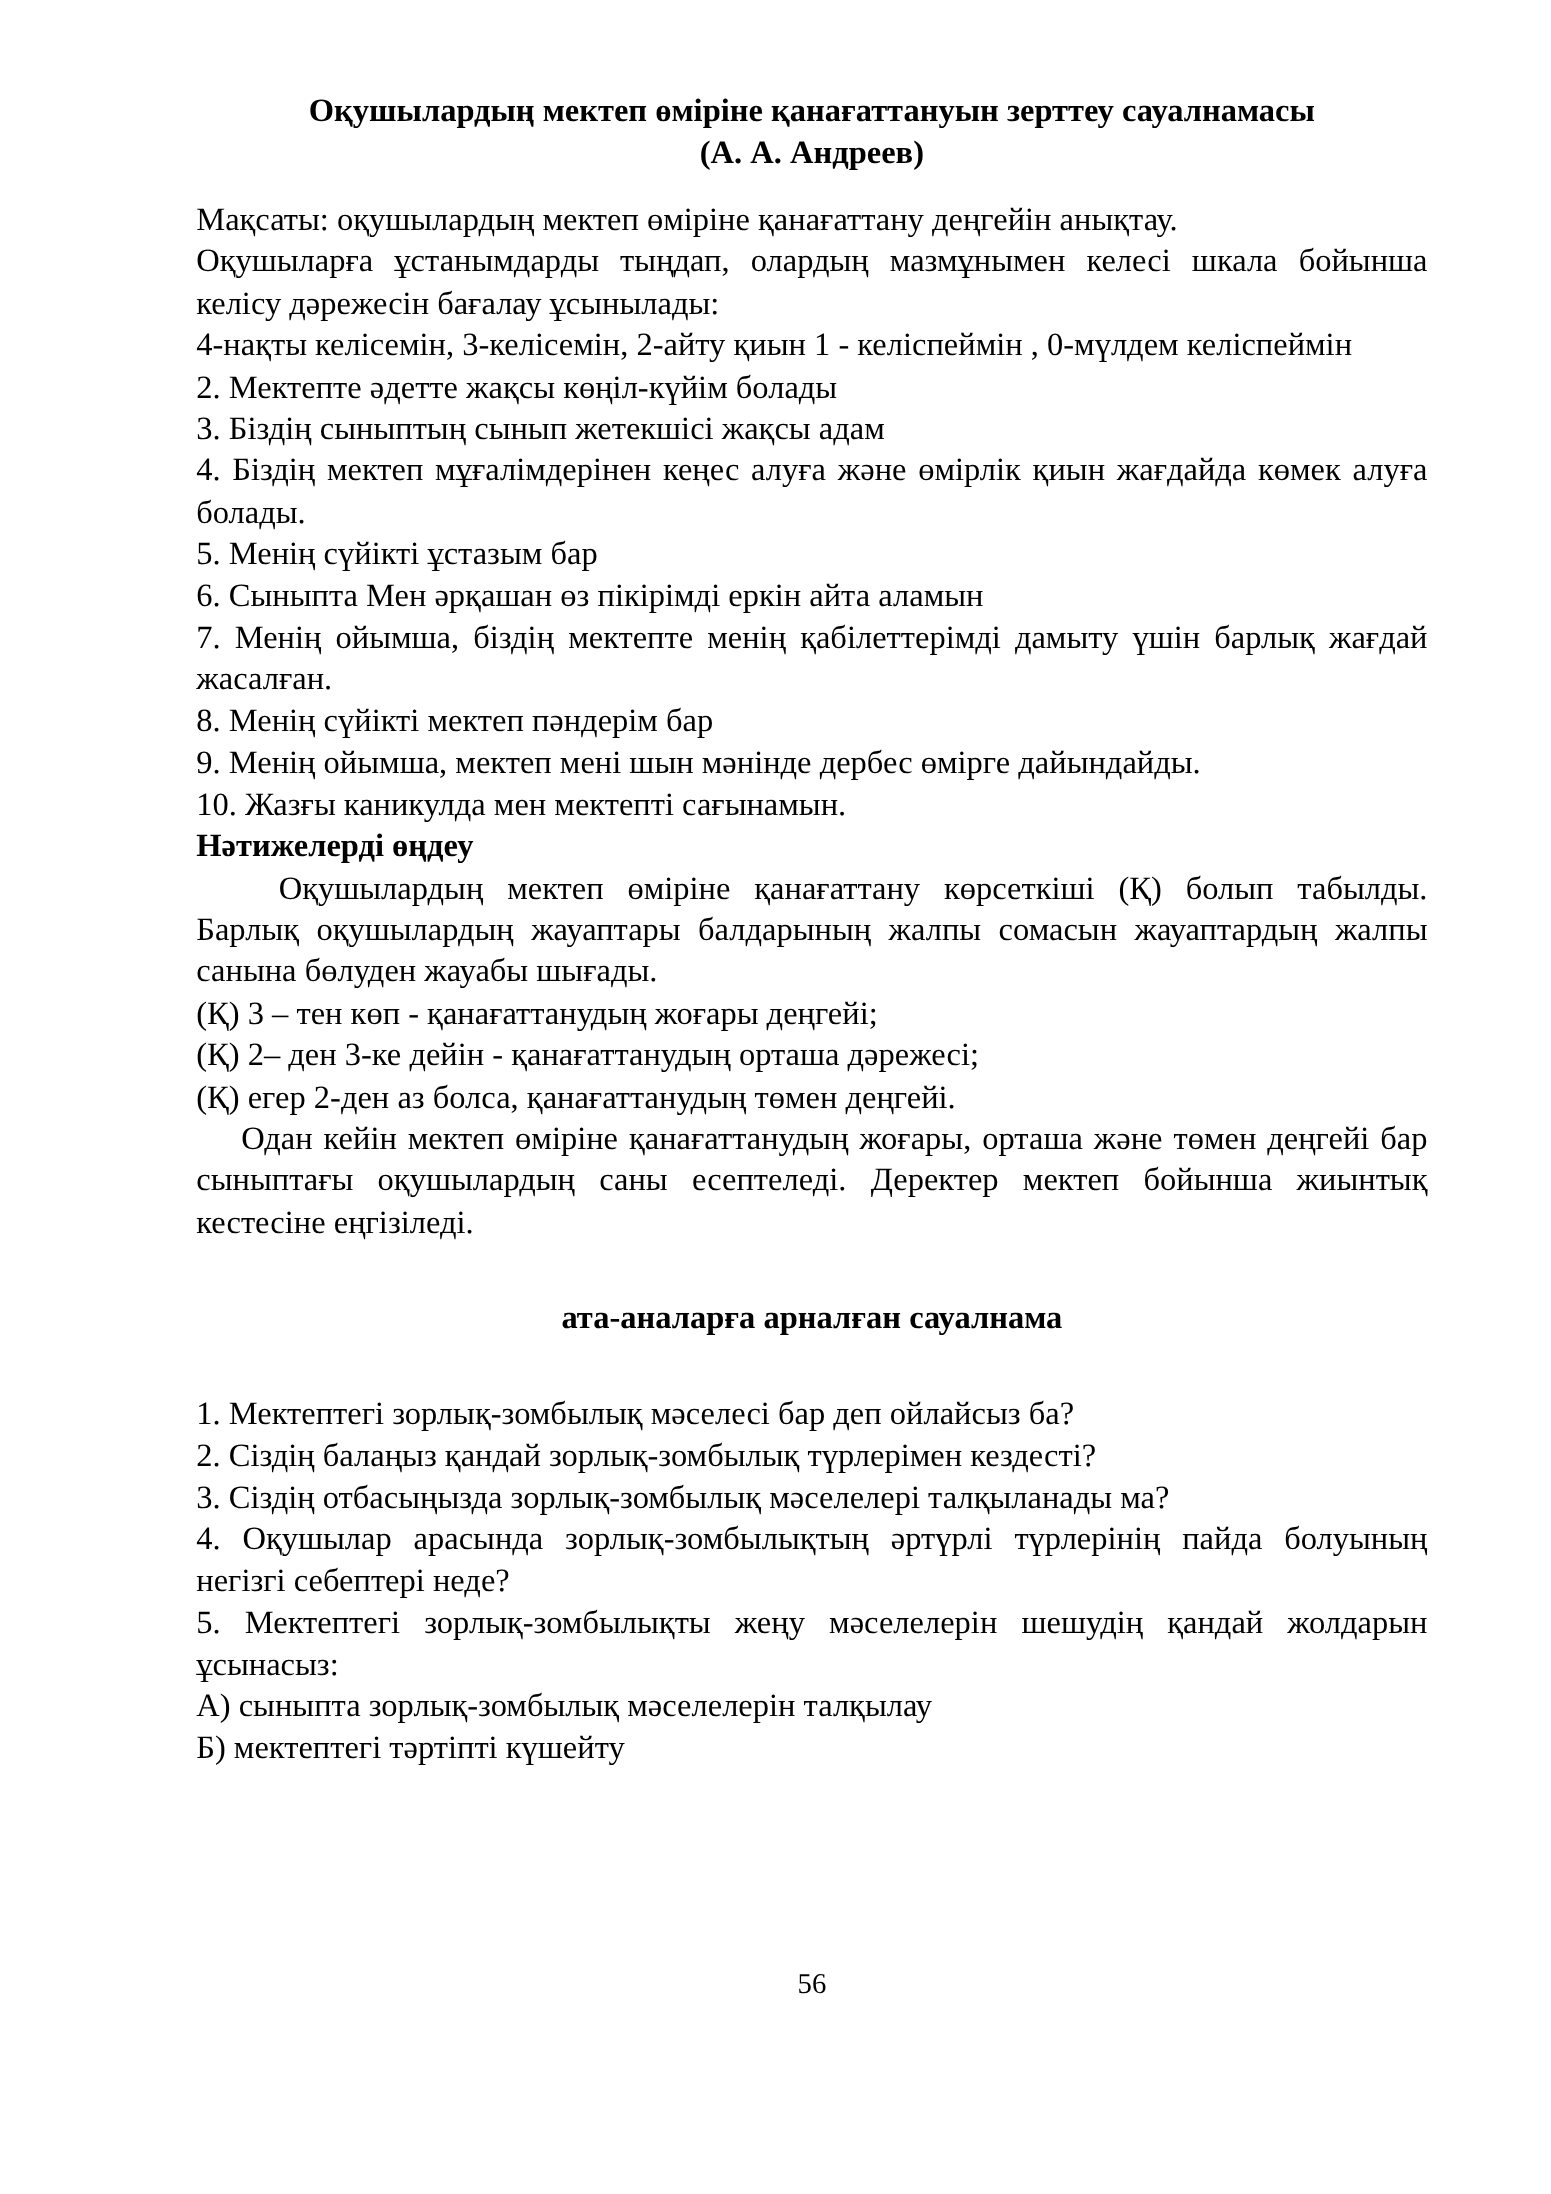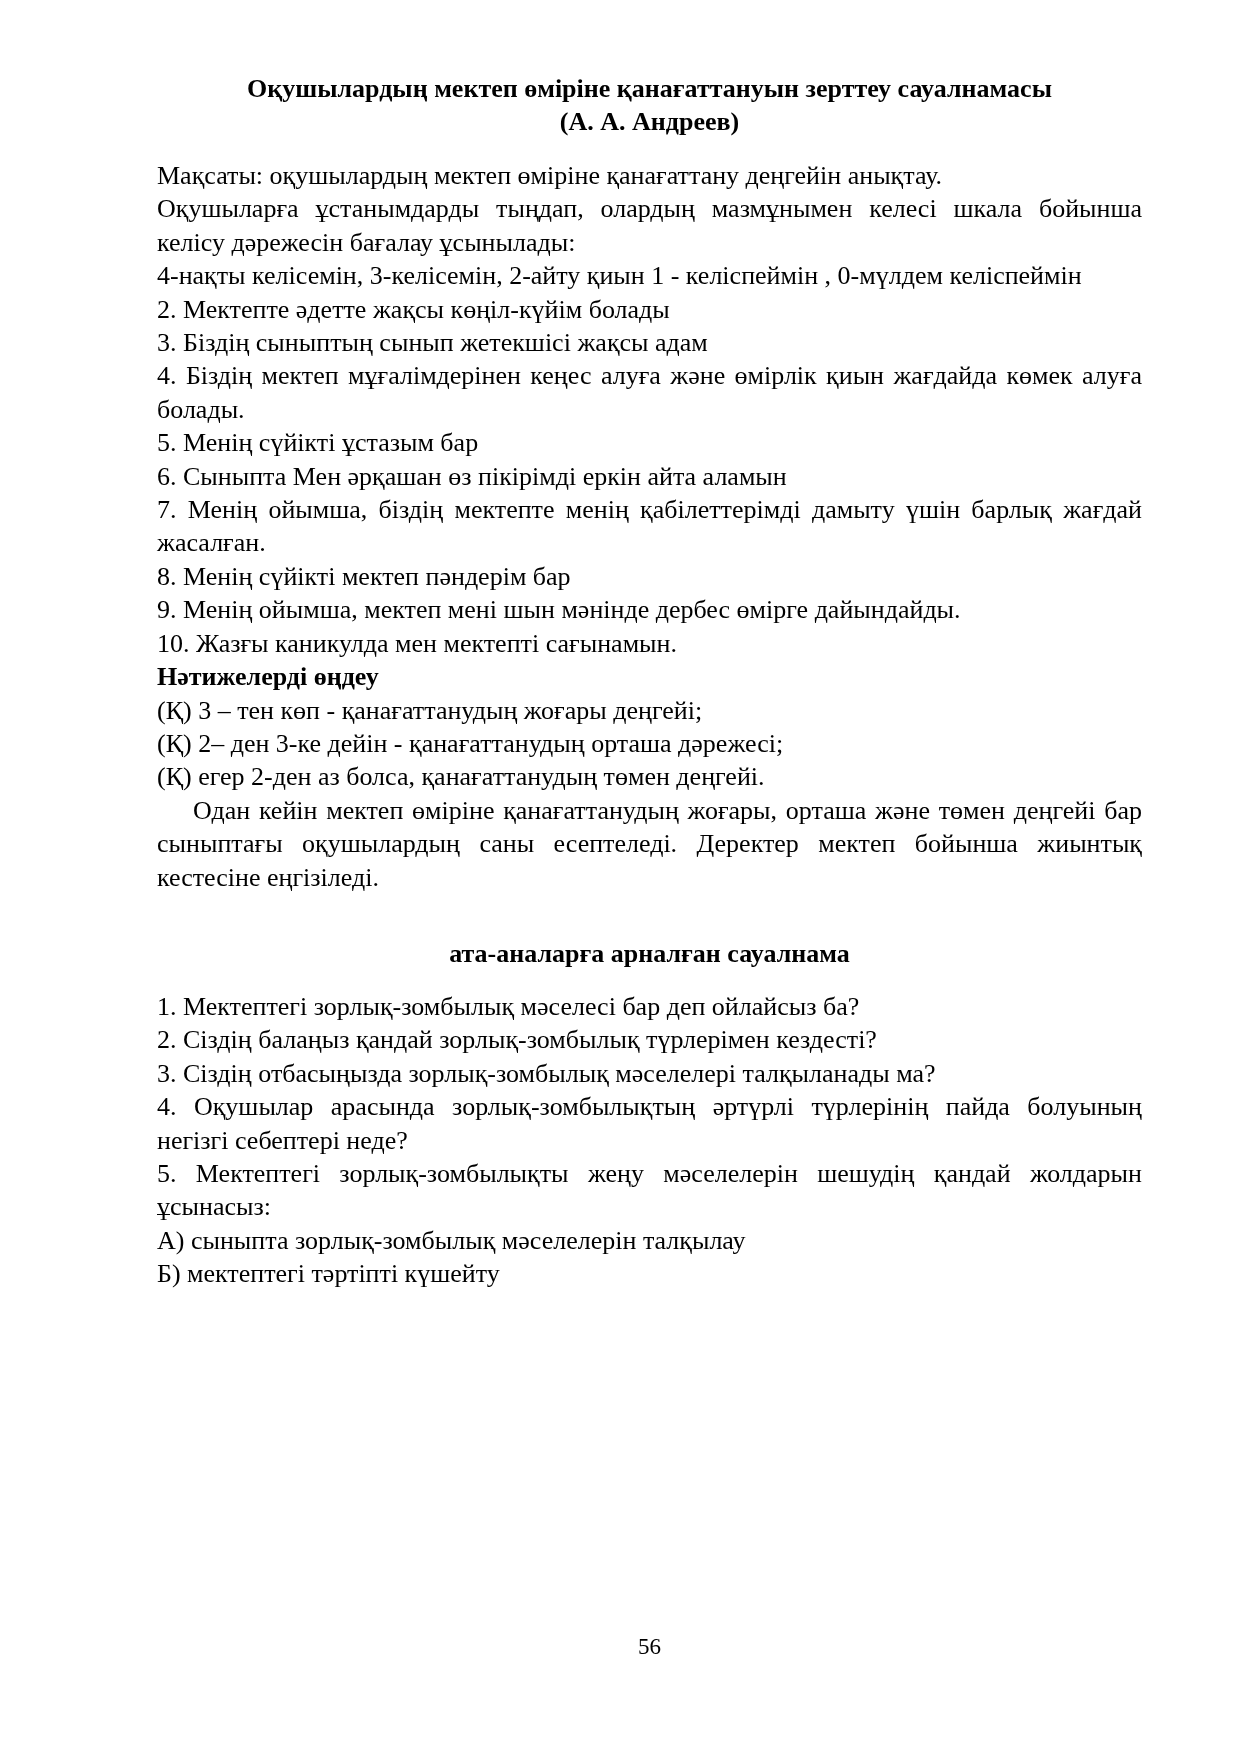--- a/index.html
+++ b/index.html
@@ -34,24 +34,24 @@
   }
   .title-block { padding-top: 72px; }
   .purpose { margin-top: 21px; }
   .just { text-align: justify; }
   .section-heading {
     font-weight: bold;
   }
   .indent-lg { text-indent: 66px; }
   .indent-sm { text-indent: 36px; }
   .survey2-title-block { margin-top: 43px; }
-  .survey2-items { margin-top: 20px; }
+  .survey2-items { margin-top: 44px; }
   .page-number {
     position: absolute;
-    top: 1633px;
+    top: 1573px;
     left: 157px;
     width: 985px;
     text-align: center;
     font-size: 23px;
     line-height: 28px;
   }
 </style>
 </head>
 <body>
 
@@ -70,20 +70,21 @@
   <p class="just">3. Біздің сыныптың сынып жетекшісі жақсы адам</p>
   <p class="just">4. Біздің мектеп мұғалімдерінен кеңес алуға және өмірлік қиын жағдайда көмек алуға болады.</p>
   <p class="just">5. Менің сүйікті ұстазым бар</p>
   <p class="just">6. Сыныпта Мен әрқашан өз пікірімді еркін айта аламын</p>
   <p class="just">7. Менің ойымша, біздің мектепте менің қабілеттерімді дамыту үшін барлық жағдай жасалған.</p>
   <p class="just">8. Менің сүйікті мектеп пәндерім бар</p>
   <p class="just">9. Менің ойымша, мектеп мені шын мәнінде дербес өмірге дайындайды.</p>
   <p class="just">10. Жазғы каникулда мен мектепті сағынамын.</p>
 
   <h2 class="section-heading">Нәтижелерді өңдеу</h2>
+  <p class="just indent-lg">Оқушылардың мектеп өміріне қанағаттану көрсеткіші (Қ) болып табылды. Барлық оқушылардың жауаптары балдарының жалпы сомасын жауаптардың жалпы санына бөлуден жауабы шығады.</p>
   <p>(Қ) 3 – тен көп - қанағаттанудың жоғары деңгейі;</p>
   <p>(Қ) 2– ден 3-ке дейін - қанағаттанудың орташа дәрежесі;</p>
   <p>(Қ) егер 2-ден аз болса, қанағаттанудың төмен деңгейі.</p>
   <p class="just indent-sm">Одан кейін мектеп өміріне қанағаттанудың жоғары, орташа және төмен деңгейі бар сыныптағы оқушылардың саны есептеледі. Деректер мектеп бойынша жиынтық кестесіне еңгізіледі.</p>
 
   <div class="survey2-title-block">
     <h2 class="doc-title">ата-аналарға арналған сауалнама</h2>
   </div>
 
   <div class="survey2-items">

